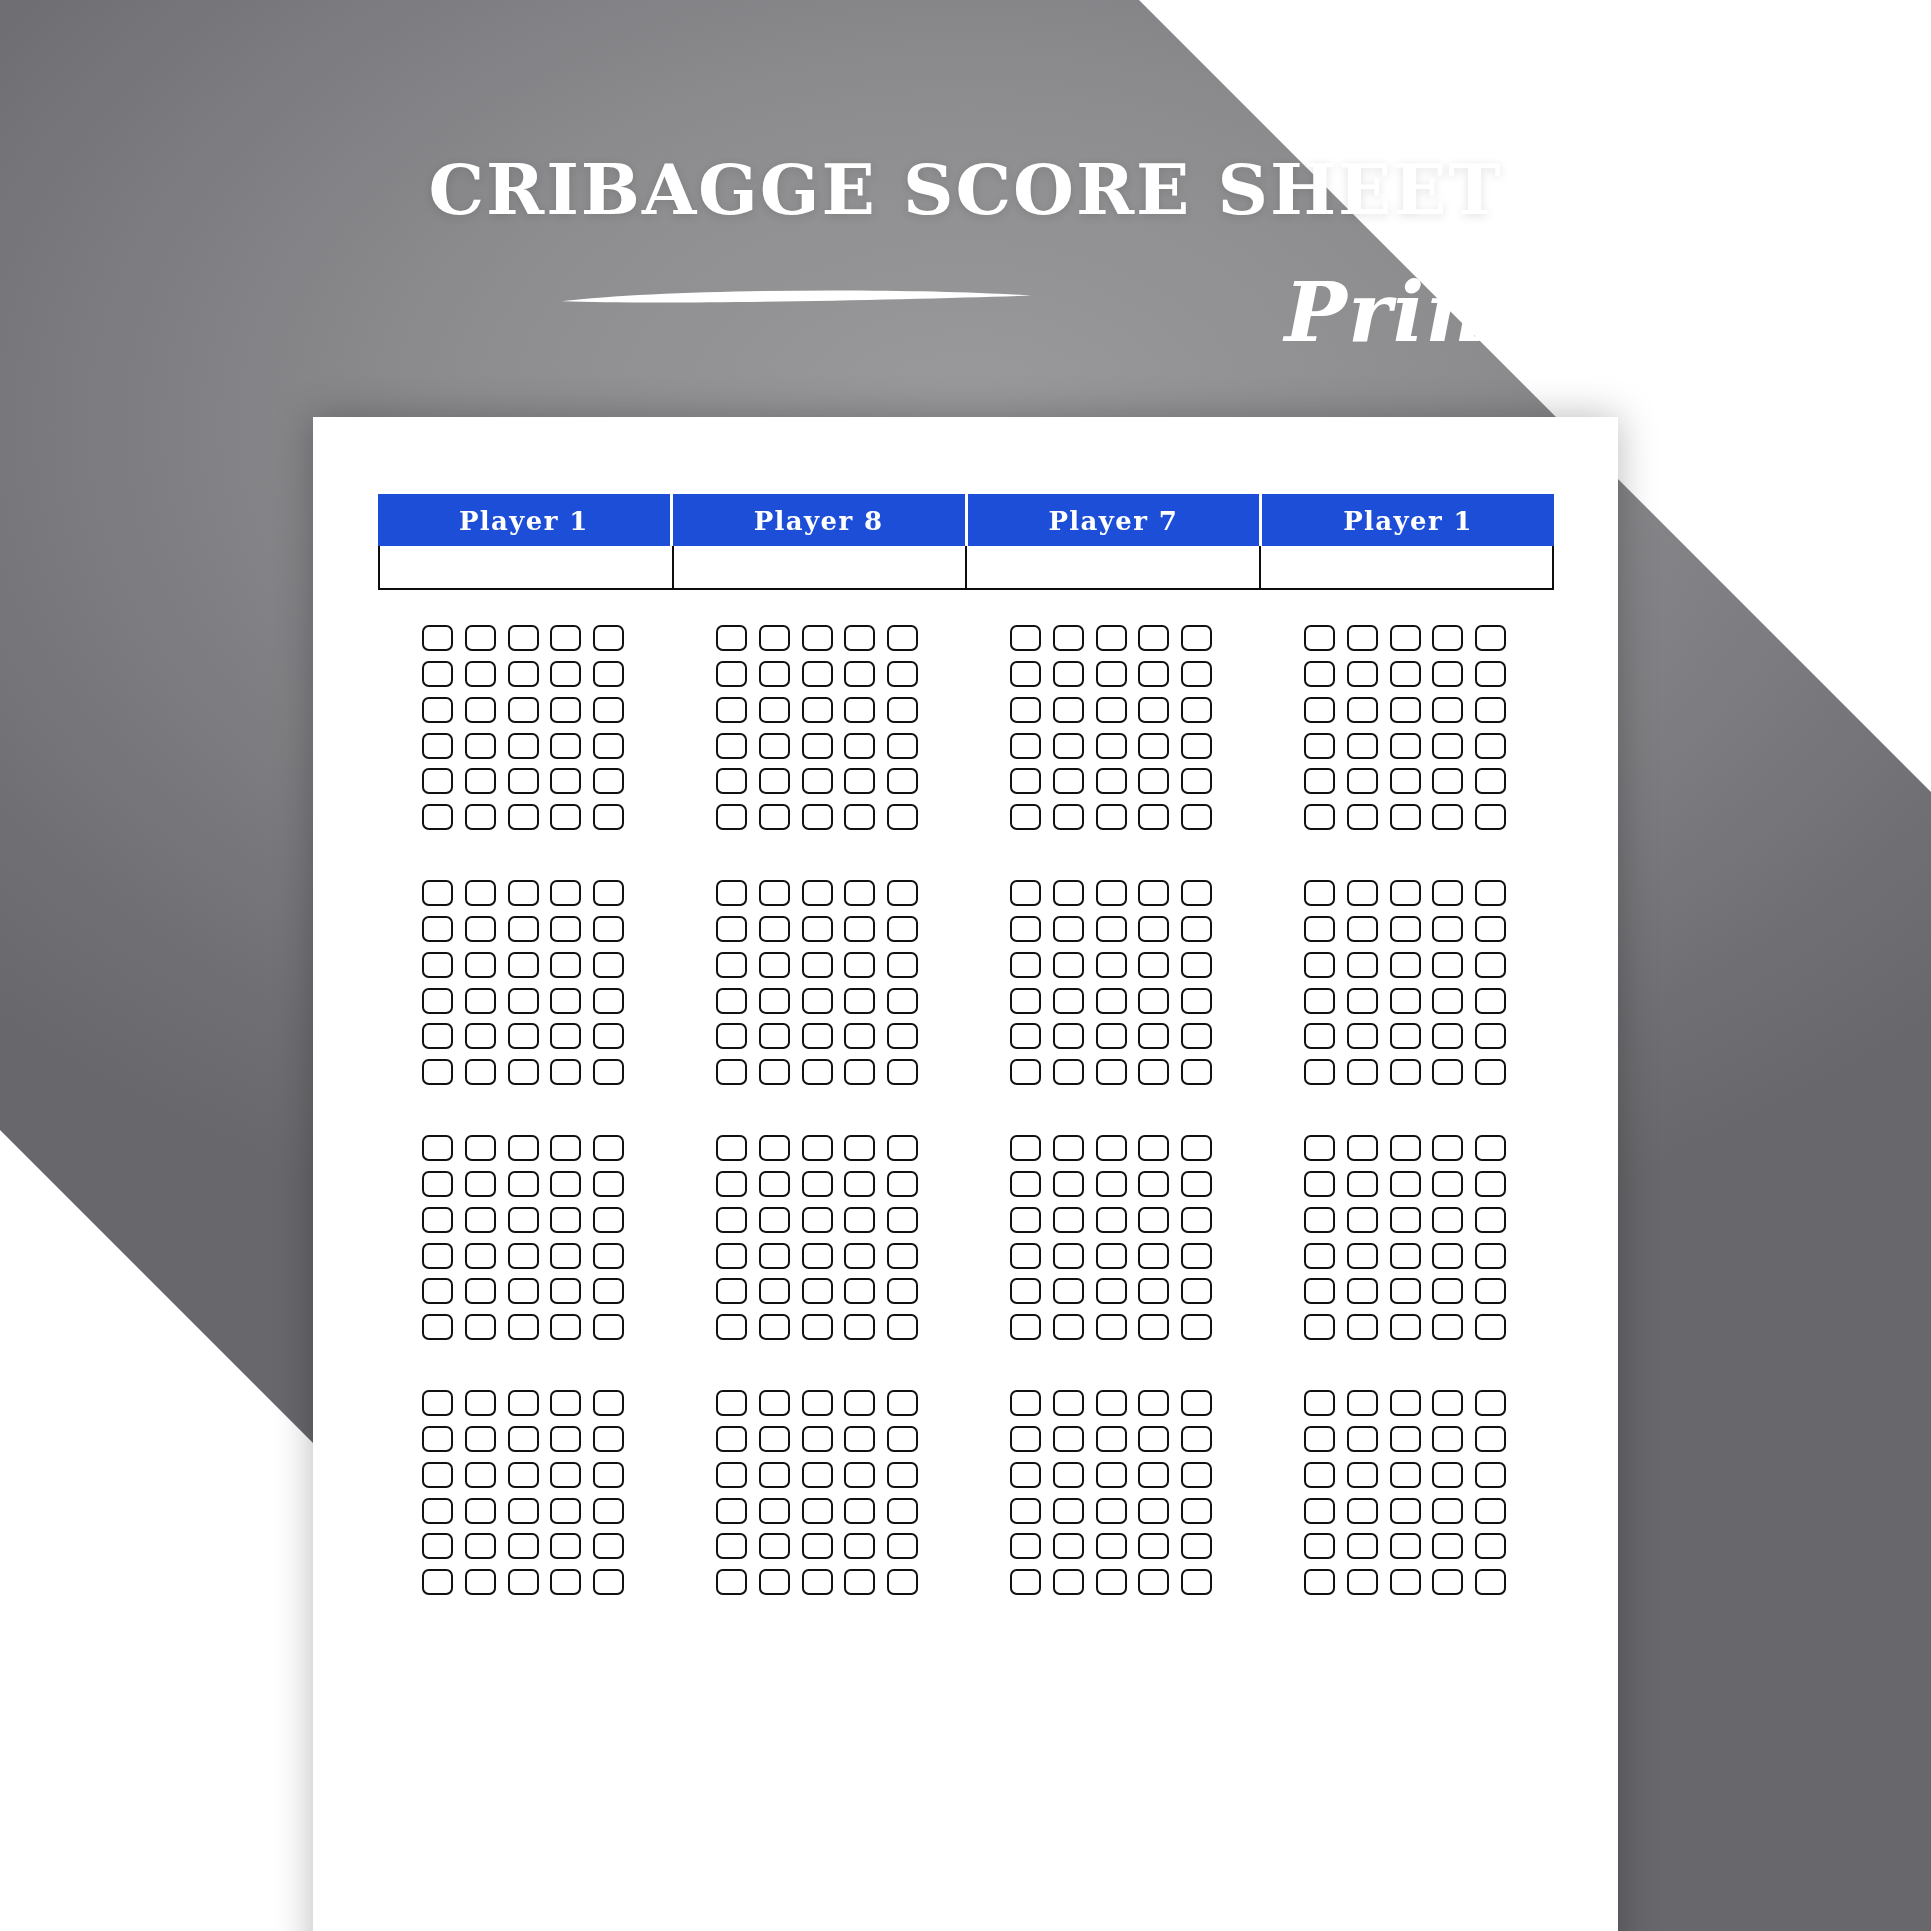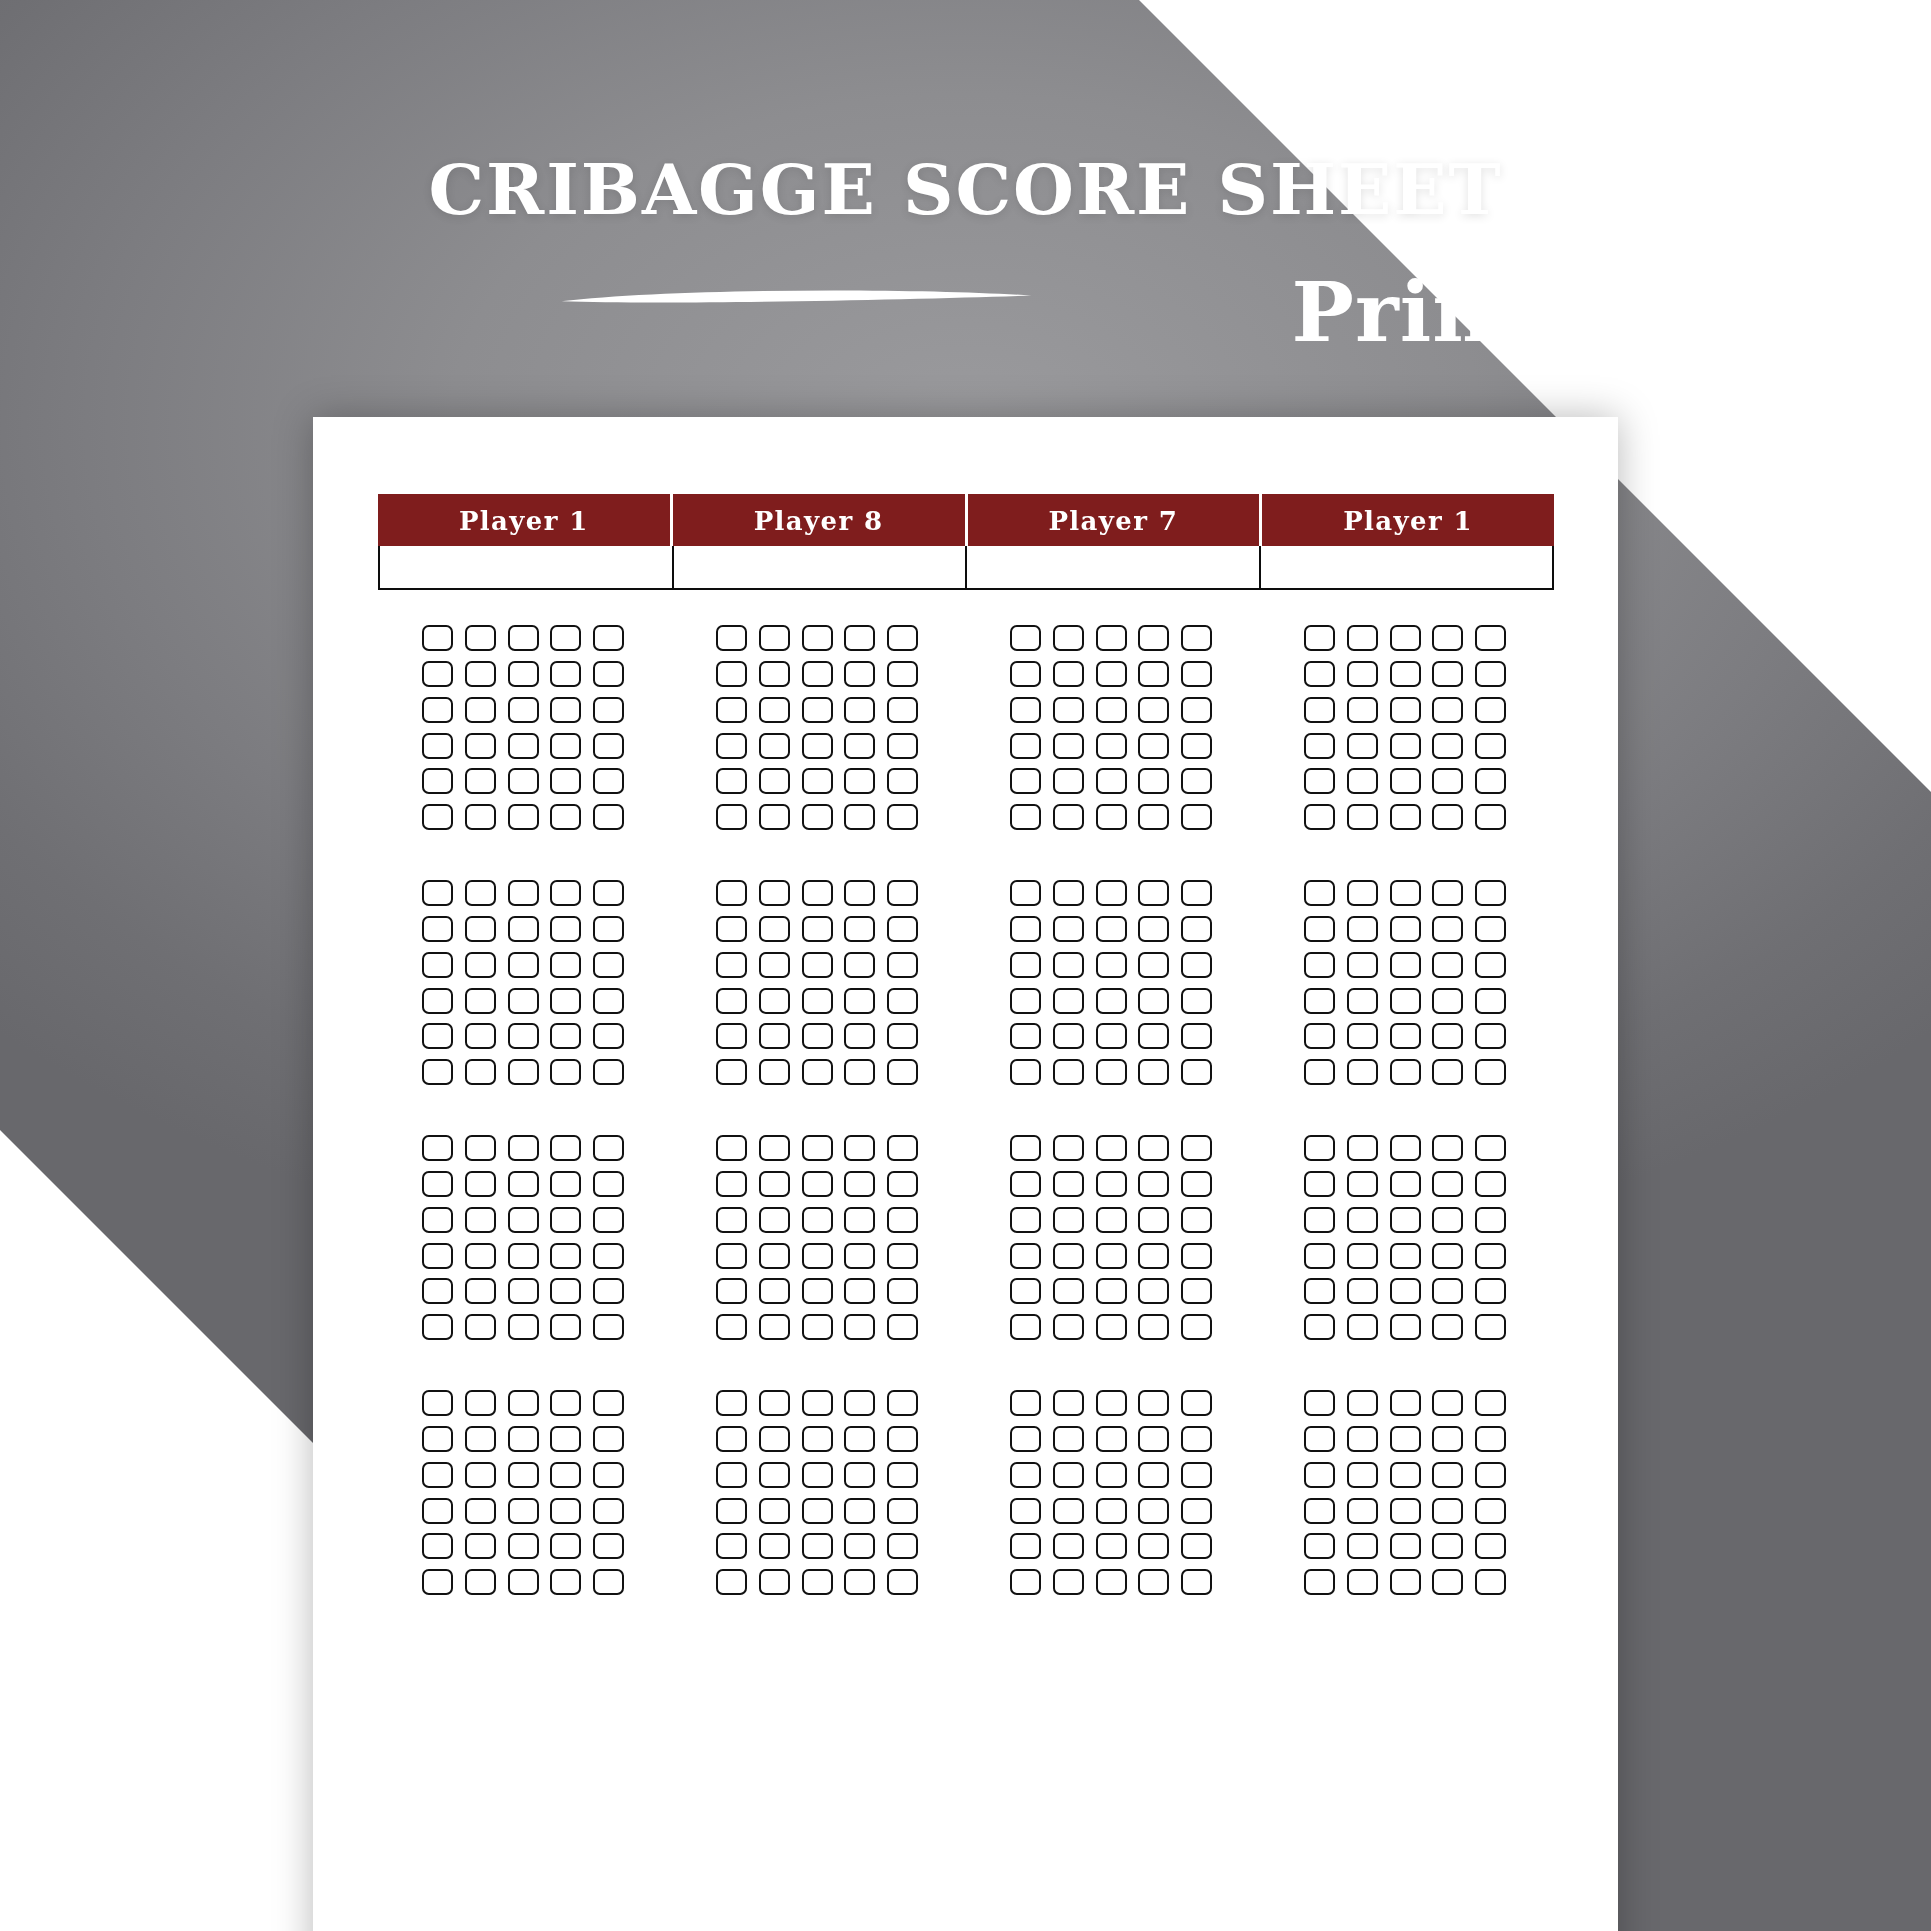--- a/index.html
+++ b/index.html
@@ -65,22 +65,23 @@
   .swash {
     position: absolute;
     top: 286px;
     left: 555px;
     width: 483px;
     height: 21px;
   }
   .sub-title {
     position: absolute;
     top: 263px;
-    right: 198px;
+    right: 205px;
     font-family: "DejaVu Serif", serif;
+    font-style: italic;
     font-weight: bold;
     font-size: 83px;
     color: #ffffff;
     letter-spacing: 1px;
   }
 
   
   .sheet {
     position: absolute;
     left: 313px;
@@ -100,21 +101,21 @@
   }
 
   
   .player-header {
     display: flex;
     width: 100%;
     box-sizing: border-box;
   }
   .player-cell {
     flex: 1 1 0;
-    background: #7f1d1d;
+    background: #1d4ed8;
     color: #ffffff;
     text-align: center;
     font-family: "DejaVu Serif", serif;
     font-weight: bold;
     font-size: 26px;
     letter-spacing: 1.4px;
     padding: 11.6px 0 10.6px 0;
     border-right: 3.9px solid #ffffff;
     box-sizing: border-box;
   }

